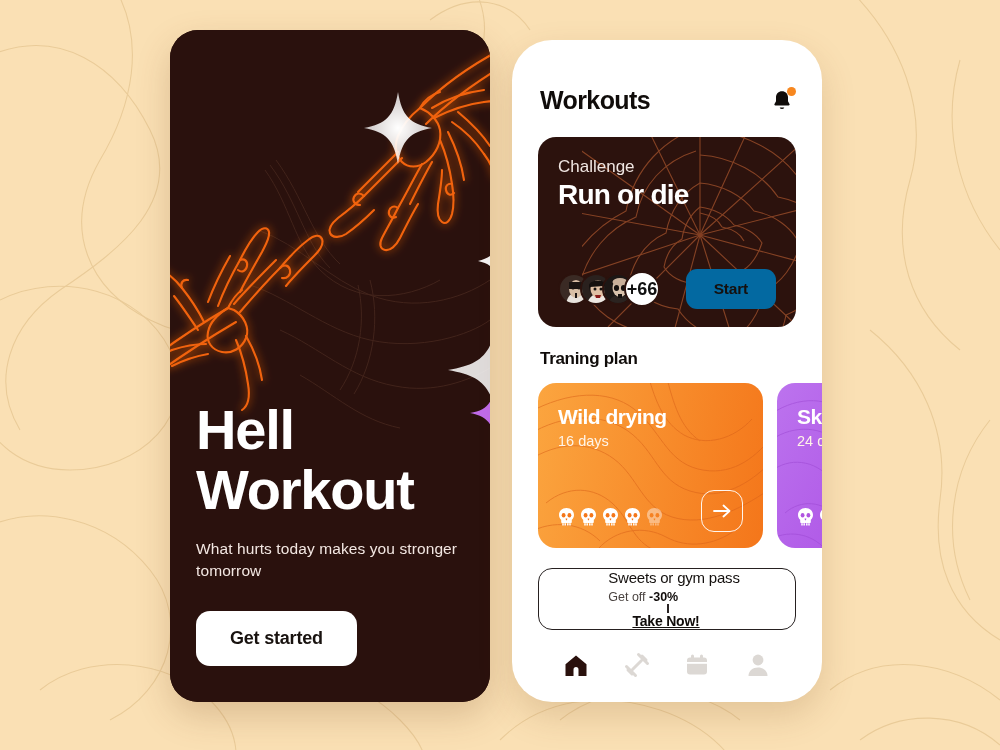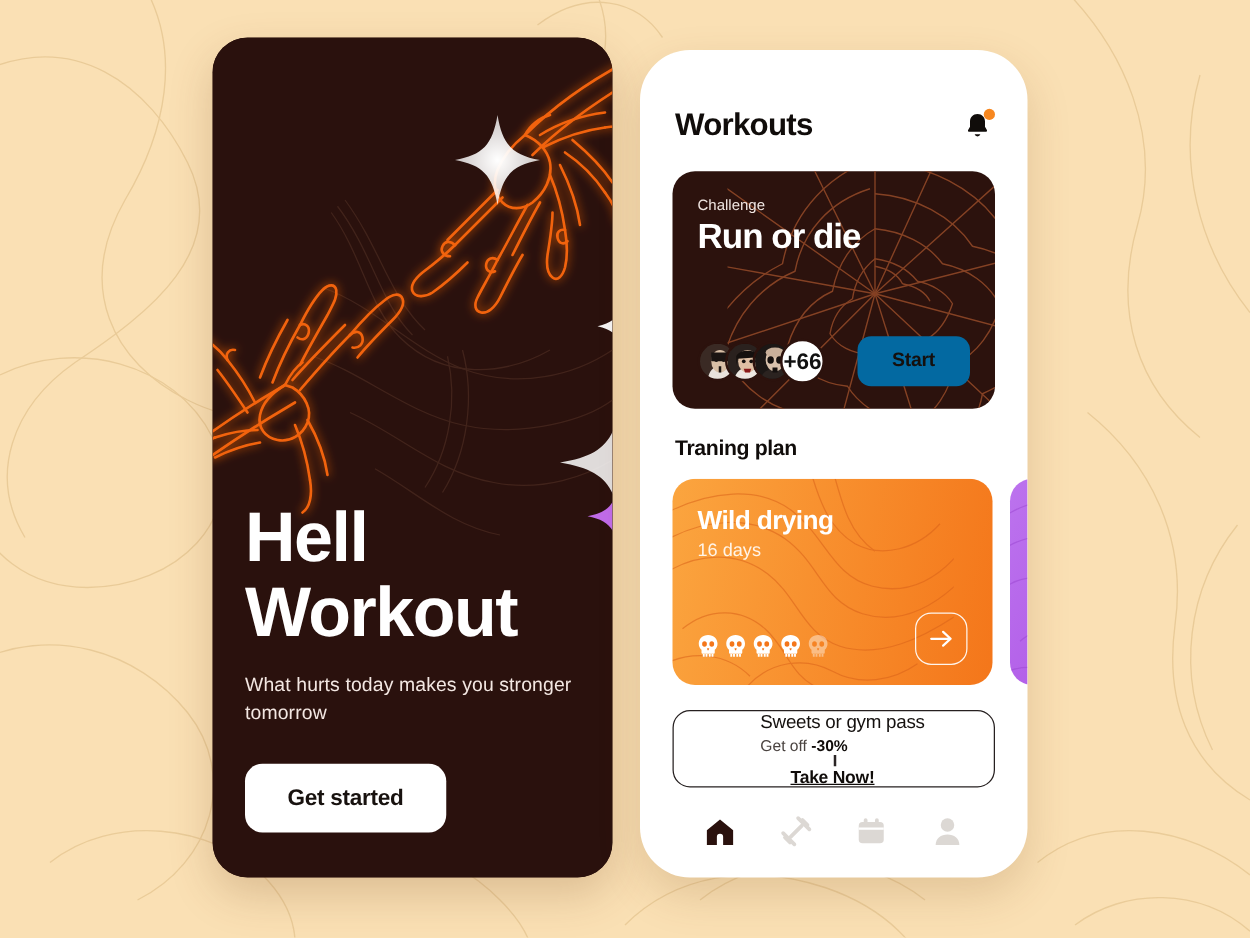--- a/index.html
+++ b/index.html
@@ -55,21 +55,21 @@
     border-radius:50%; background:#F7871F;
   }
 
   
   .challenge{
     position:relative; margin:22px 26px 0 26px; height:190px;
     background:#2C120D; border-radius:18px; overflow:hidden;
   }
   .web-svg{ position:absolute; right:-16px; top:-10px; }
   .ch-inner{ position:relative; padding:20px 20px 0 20px; }
-  .ch-label{ font-size:12px; color:#F0E6E2; font-weight:500; }
+  .ch-label{ font-size:17px; color:#F0E6E2; font-weight:500; }
   .ch-name{
     font-size:28px; font-weight:700; color:#fff; letter-spacing:-.8px;
     margin-top:2px;
   }
   .ch-bottom{
     position:absolute; left:20px; right:20px; bottom:18px;
     display:flex; align-items:center; justify-content:space-between;
   }
   .avatars{ display:flex; align-items:center; }
   .av{
@@ -91,21 +91,21 @@
   
   .sec-title{
     margin:22px 0 0 28px; font-size:17px; font-weight:700; color:#100C0A;
     letter-spacing:-.3px;
   }
   .plans{
     margin-top:14px; padding-left:26px; display:flex; gap:14px;
     overflow:hidden;
   }
   .plan{
-    position:relative; flex:0 0 auto; width:256px; height:165px;
+    position:relative; flex:0 0 auto; width:225px; height:165px;
     border-radius:18px; overflow:hidden;
   }
   .plan.orange{ background:linear-gradient(100deg,#FBA53F 0%,#F4761A 100%); }
   .plan.purple{ background:linear-gradient(120deg,#BC73EE 0%,#AB4FE4 100%); width:120px; }
   .plan-topo{ position:absolute; inset:0; }
   .plan-in{ position:relative; padding:22px 20px 0 20px; }
   .plan-name{ font-size:21px; font-weight:700; color:#fff; letter-spacing:-.5px; white-space:nowrap; }
   .plan-days{ font-size:14.5px; color:#FFF4E8; margin-top:4px; }
   .skulls{
     position:absolute; left:20px; bottom:22px; display:flex; gap:5px; align-items:center;

